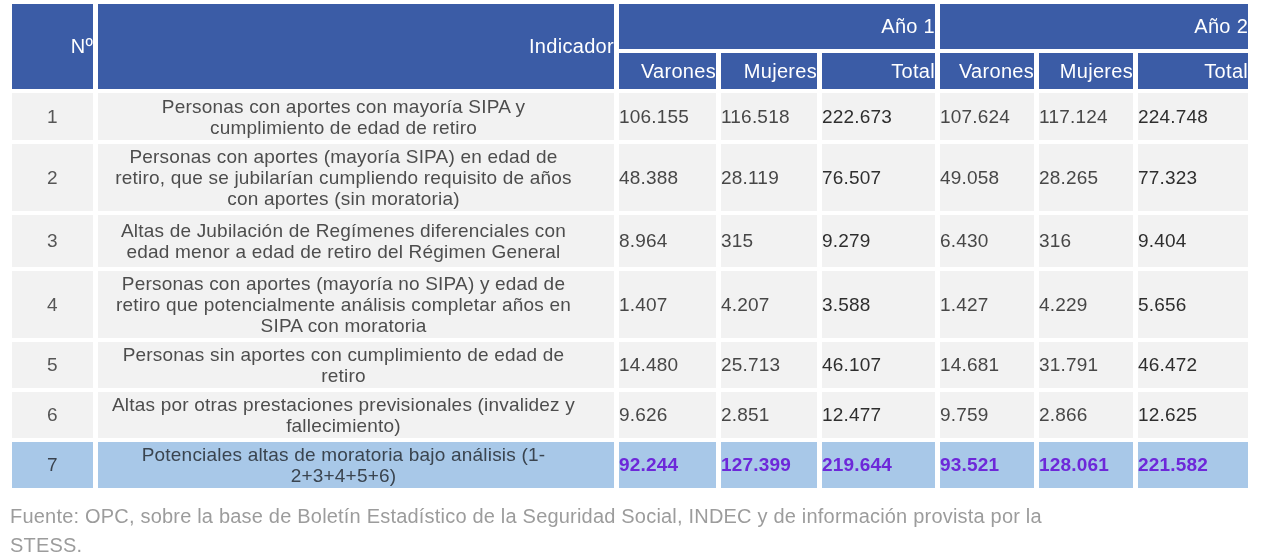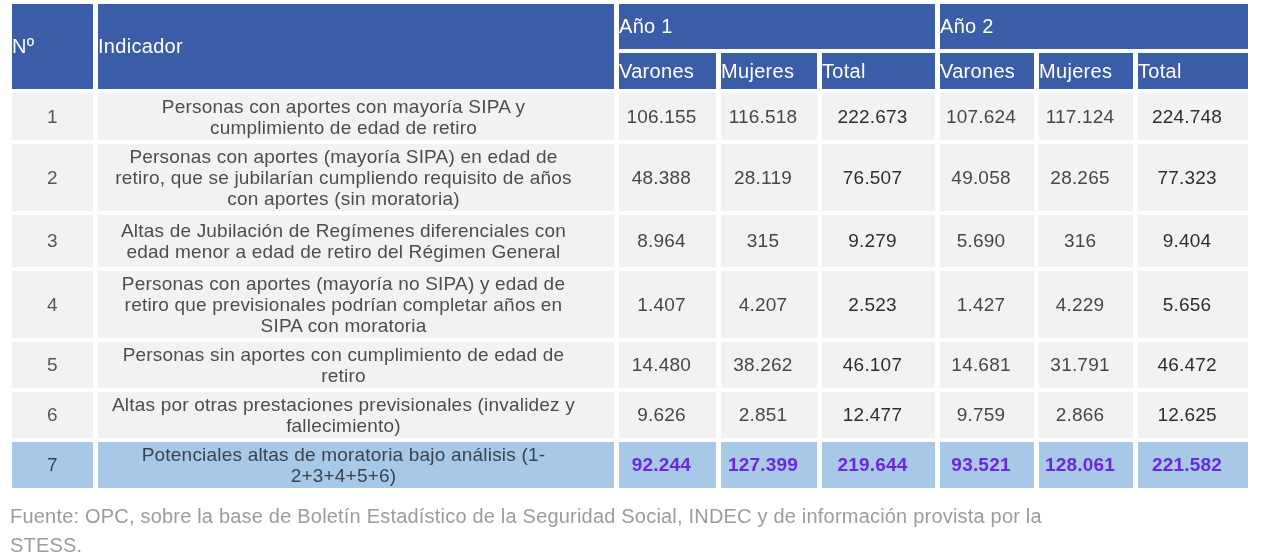--- a/index.html
+++ b/index.html
@@ -19,41 +19,41 @@
     table-layout: fixed;
     width: 1246px;
   }
   th {
     background: #3B5CA6;
     color: #ffffff;
     font-weight: 400;
     font-size: 20px;
     letter-spacing: 0.3px;
     vertical-align: middle;
-    text-align: left;
+    text-align: right;
     padding: 0;
   }
   tr.year-row  { height: 45px; }
   tr.sub-row   { height: 36px; }
   td {
     background: #F2F2F2;
     color: #4A4A4A;
     font-size: 19px;
     vertical-align: middle;
     padding: 0;
     letter-spacing: 0.2px;
   }
   td.num { text-align: center; color: #565656; }
   td.ind {
     text-align: center;
     padding: 2px 36px 2px 11px;
     line-height: 21px;
     color: #4D4D4D;
   }
-  td.val { text-align: center; padding-right: 12px; color: #474747; }
+  td.val { text-align: left; padding-right: 12px; color: #474747; }
   td.total { font-weight: 400; color: #2E2E2E; }
   tr.highlight td { background: #A8C8E8; color: #39424E; }
   tr.highlight td.ind { color: #3A444F; }
   tr.highlight td.val { font-weight: 700; color: #6d28d9; }
   .r1 { height: 47px; }
   .r2 { height: 64px; }
   .r3 { height: 52px; }
   .r4 { height: 64px; }
   .r5 { height: 46px; }
   .r6 { height: 46px; }
@@ -119,39 +119,39 @@
         <td class="val">49.058</td>
         <td class="val">28.265</td>
         <td class="val total">77.323</td>
       </tr>
       <tr class="r3">
         <td class="num">3</td>
         <td class="ind">Altas de Jubilación de Regímenes diferenciales con edad menor a edad de retiro del Régimen General</td>
         <td class="val">8.964</td>
         <td class="val">315</td>
         <td class="val total">9.279</td>
-        <td class="val">5.690</td>
+        <td class="val">6.430</td>
         <td class="val">316</td>
         <td class="val total">9.404</td>
       </tr>
       <tr class="r4">
         <td class="num">4</td>
-        <td class="ind">Personas con aportes (mayoría no SIPA) y edad de retiro que previsionales podrían completar años en SIPA con moratoria</td>
+        <td class="ind">Personas con aportes (mayoría no SIPA) y edad de retiro que potencialmente análisis completar años en SIPA con moratoria</td>
         <td class="val">1.407</td>
         <td class="val">4.207</td>
-        <td class="val total">2.523</td>
+        <td class="val total">3.588</td>
         <td class="val">1.427</td>
         <td class="val">4.229</td>
         <td class="val total">5.656</td>
       </tr>
       <tr class="r5">
         <td class="num">5</td>
         <td class="ind">Personas sin aportes con cumplimiento de edad de retiro</td>
         <td class="val">14.480</td>
-        <td class="val">38.262</td>
+        <td class="val">25.713</td>
         <td class="val total">46.107</td>
         <td class="val">14.681</td>
         <td class="val">31.791</td>
         <td class="val total">46.472</td>
       </tr>
       <tr class="r6">
         <td class="num">6</td>
         <td class="ind">Altas por otras prestaciones previsionales (invalidez y fallecimiento)</td>
         <td class="val">9.626</td>
         <td class="val">2.851</td>

